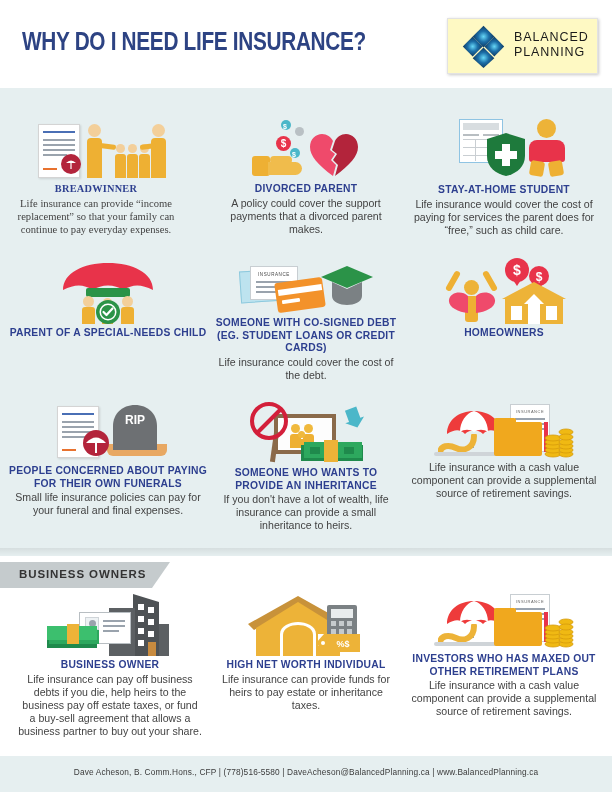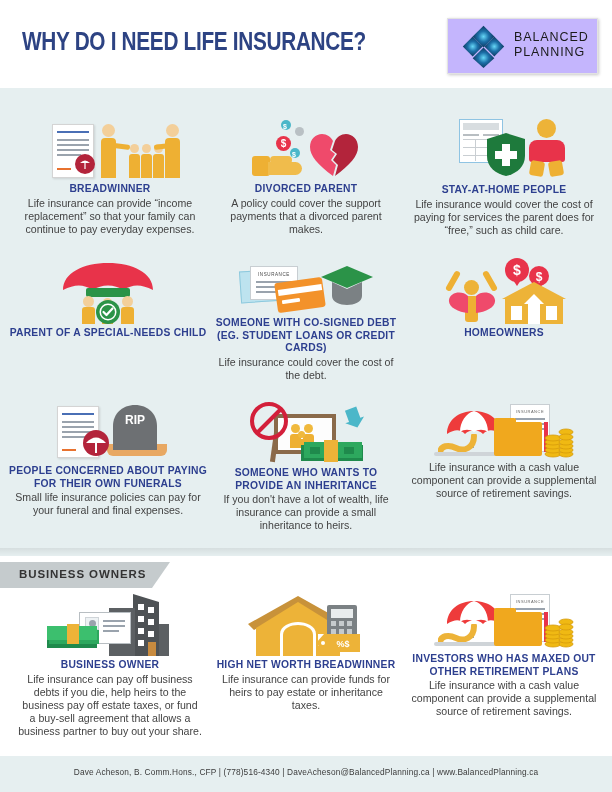--- a/index.html
+++ b/index.html
@@ -17,21 +17,21 @@
   .header-title {
     position:absolute; left:22px; top:26px;
     font-family:"Liberation Sans", sans-serif;
     font-weight:bold; font-size:26px; letter-spacing:-0.4px;
     color:#2d4383;
     transform:scaleX(0.80); transform-origin:left center;
     white-space:nowrap;
   }
   .logo-box {
     position:absolute; left:447px; top:18px; width:151px; height:56px;
-    background:#c4b5fd; border:1px solid #e2e2e2;
+    background:#fef9c3; border:1px solid #e2e2e2;
     box-shadow:1px 1px 3px rgba(0,0,0,0.22);
   }
   .logo-diamond { position:absolute; left:13px; top:5px; width:45px; height:45px; }
   .logo-name {
     position:absolute; left:66px; top:11px;
     font-family:"Liberation Sans", sans-serif;
     font-size:12.5px; font-weight:normal; letter-spacing:0.9px; line-height:15px;
     color:#1b1b1b;
   }
   .logo-name div { white-space:nowrap; }
@@ -116,21 +116,21 @@
       </div>
     </div>
   </div>
 
   <div class="tint"></div>
   <div class="tint-shadow"></div>
   <div class="biz-area"></div>
   <div class="footer-top-line"></div>
   <div class="footer-area"></div>
 
-  <div class="card" style="left:20px; top:118px; width:180px;">
+  <div class="card" style="left:6px; top:118px; width:180px;font-family:Liberation Serif, serif;">
     <div class="art" style="width:140px; height:62px;">
       <div class="doc" style="left:12px; top:6px; width:42px; height:54px;"></div>
       <div class="ln" style="left:17px; top:13px; width:32px;"></div>
       <div class="lng" style="left:17px; top:21px; width:32px;"></div>
       <div class="lng" style="left:17px; top:26px; width:32px;"></div>
       <div class="lng" style="left:17px; top:31px; width:32px;"></div>
       <div class="lng" style="left:17px; top:36px; width:24px;"></div>
       <div style="left:17px; top:50px; width:14px; height:2px; background:#e8722f;"></div>
       <div style="left:35px; top:36px; width:20px; height:20px; border-radius:50%; background:#b3243b;"></div>
       <svg style="left:39px; top:40px; width:12px; height:12px;" viewBox="0 0 12 12">
@@ -198,21 +198,21 @@
         <path d="M20 1 L39 7 V24 C39 35 30 42 20 44 C10 42 1 35 1 24 V7 Z" fill="#1e7a3c"></path>
         <rect x="16" y="12" width="8" height="22" fill="#fff"></rect>
         <rect x="9" y="19" width="22" height="8" fill="#fff"></rect>
       </svg>
 
       <div class="person-head" style="left:98px; top:4px; width:19px; height:19px; background:#edb338;"></div>
       <div style="left:90px; top:25px; width:36px; height:22px; background:#e8334a; border-radius:8px 8px 3px 3px;"></div>
       <div class="yellow" style="left:91px; top:46px; width:14px; height:15px; border-radius:3px; transform:rotate(10deg);"></div>
       <div class="yellow" style="left:110px; top:46px; width:14px; height:15px; border-radius:3px; transform:rotate(-10deg);"></div>
     </div>
-    <div class="ttl">STAY-AT-HOME PEOPLE</div>
+    <div class="ttl">STAY-AT-HOME STUDENT</div>
     <div class="body">Life insurance would cover the cost of paying for services the parent does for “free,” such as child care.</div>
   </div>
 
   <div class="card" style="left:6px; top:260px; width:204px;text-align:center;">
     <div class="art" style="width:110px; height:64px;">
       <svg style="left:8px; top:2px; width:94px; height:30px;" viewBox="0 0 94 30">
         <path d="M2 28 C2 11 22 1 47 1 C72 1 92 11 92 28 C80 22 72 22 62 28 C54 22 40 22 32 28 C22 22 14 22 2 28 Z" fill="#e8334a"></path>
       </svg>
       <div style="left:33px; top:28px; width:44px; height:9px; background:#2b9348; border-radius:2px;"></div>
 
@@ -459,21 +459,21 @@
             <rect x="21" y="33" width="5" height="5"></rect>
         </g>
       </svg>
 
       <svg style="left:70px; top:38px; width:46px; height:22px;" viewBox="0 0 46 22">
         <path d="M8 2 L44 2 L44 20 L8 20 L0 11 Z" fill="#edb338"></path>
         <circle cx="7" cy="11" r="2" fill="#fff"></circle>
         <text x="27" y="15" font-family="Liberation Sans, sans-serif" font-size="9" font-weight="bold" fill="#fff" text-anchor="middle">%$</text>
       </svg>
     </div>
-    <div class="ttl">HIGH NET WORTH BREADWINNER</div>
+    <div class="ttl">HIGH NET WORTH INDIVIDUAL</div>
     <div class="body">Life insurance can provide funds for heirs to pay estate or inheritance taxes.</div>
   </div>
 
   <div class="card" style="left:404px; top:594px; width:200px;">
     <div class="art" style="width:140px; height:56px;">
       <svg style="left:12px; top:6px; width:56px; height:26px;" viewBox="0 0 56 26">
         <path d="M1 24 C1 10 13 1 28 1 C43 1 55 10 55 24 C47 19 42 19 37 24 C32 19 24 19 19 24 C14 19 9 19 1 24 Z" fill="#ee3b3b"></path>
         <path d="M14 22 C14 12 20 3 28 1 C36 3 42 12 42 22 C38 19 32 19 28 22 C24 19 18 19 14 22 Z" fill="#fff"></path>
       </svg>
       <div style="left:38px; top:30px; width:2px; height:14px; background:#9aa3ad;"></div>
@@ -503,15 +503,15 @@
             <ellipse cx="22" cy="18" rx="7" ry="3"></ellipse>
           <ellipse cx="22" cy="8" rx="7" ry="3"></ellipse>
             <ellipse cx="22" cy="13" rx="7" ry="3"></ellipse>
         </g>
       </svg>
     </div>
     <div class="ttl">INVESTORS WHO HAS MAXED OUT OTHER RETIREMENT PLANS</div>
     <div class="body">Life insurance with a cash value component can provide a supplemental source of retirement savings.</div>
   </div>
 
-  <div class="footer-text">Dave  Acheson, B. Comm.Hons., CFP  |  (778)516-4340 | DaveAcheson@BalancedPlanning.ca  | www.BalancedPlanning.ca</div>
+  <div class="footer-text">Dave  Acheson, B. Comm.Hons., CFP  |  (778)516-5580 | DaveAcheson@BalancedPlanning.ca  | www.BalancedPlanning.ca</div>
 
 </div>
 
 </body></html>

